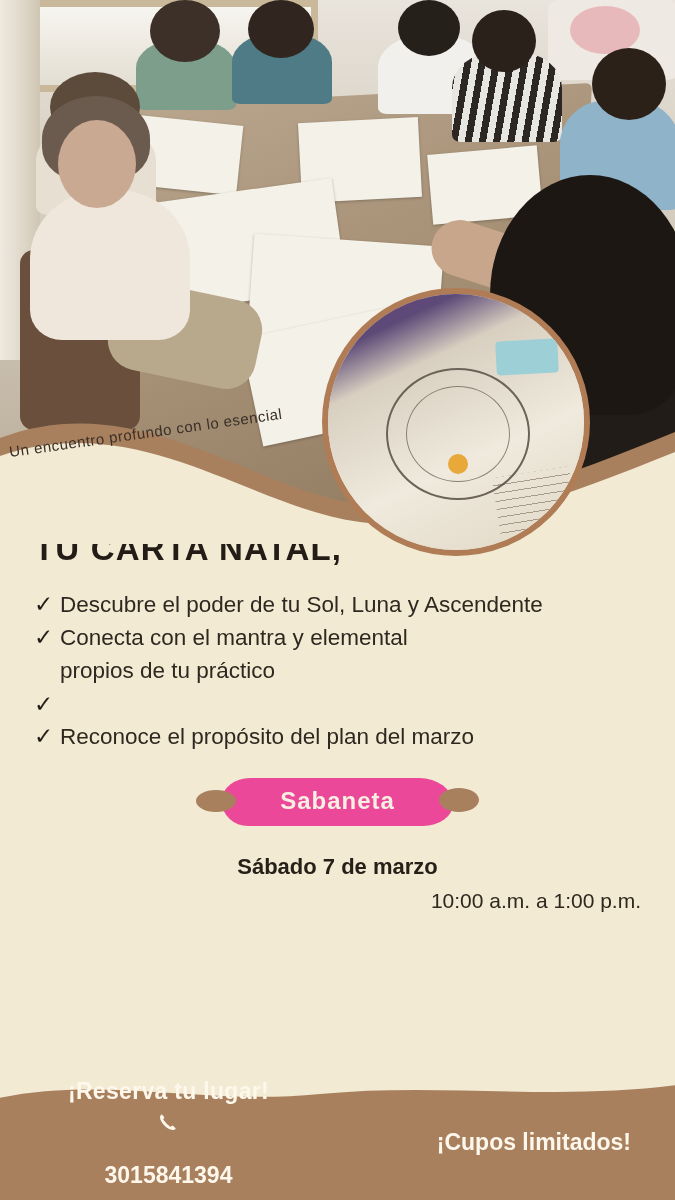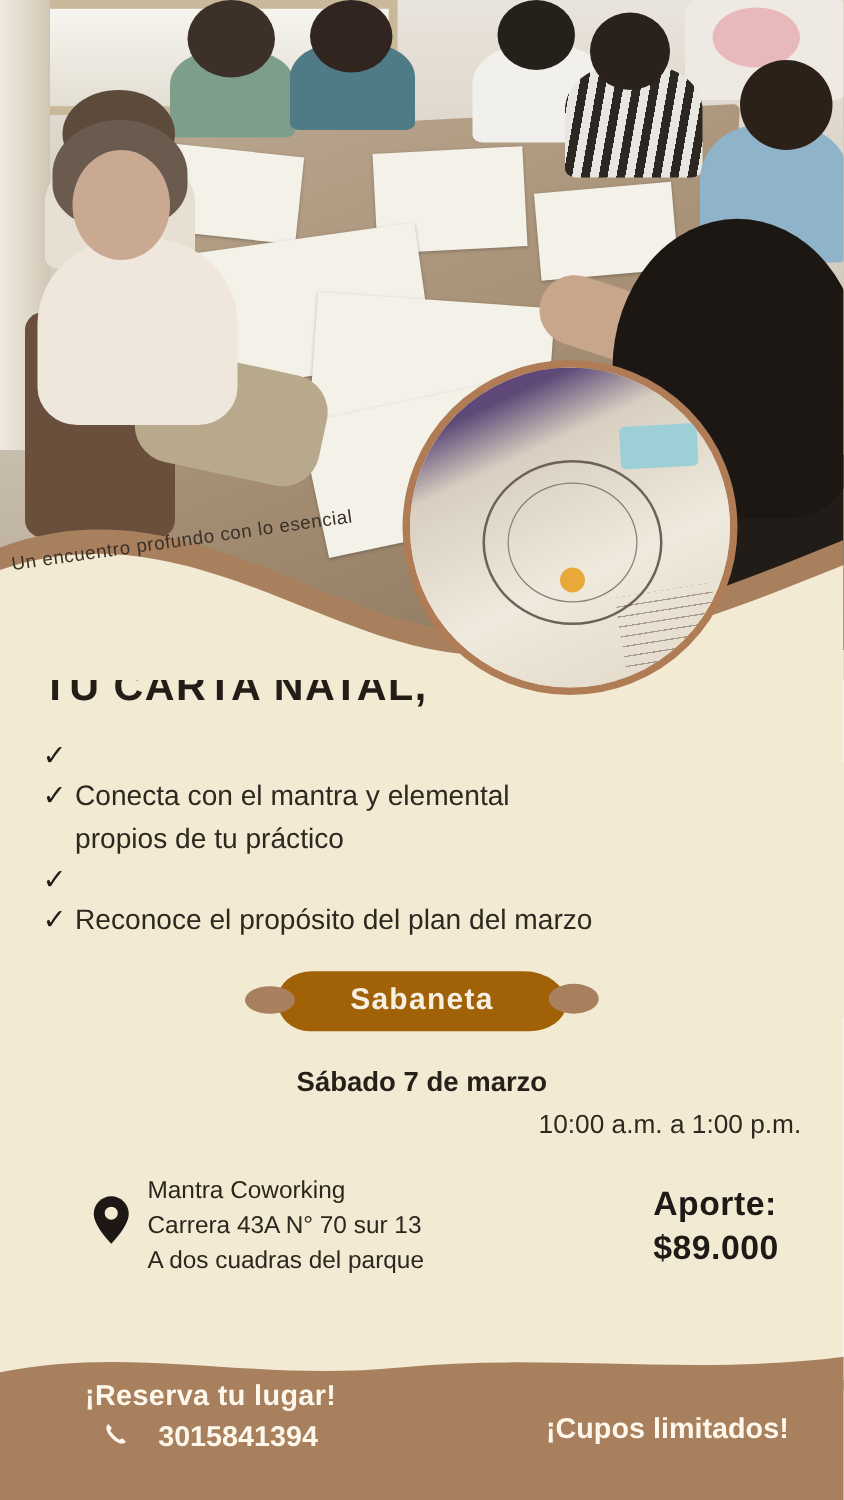--- a/index.html
+++ b/index.html
@@ -251,21 +251,21 @@
     justify-content: center;
   }
   .badge {
     position: relative;
     display: inline-block;
     padding: 9px 58px 11px;
     color: #f6efe2;
     font-size: 24px;
     font-weight: bold;
     letter-spacing: 1px;
-    background: #a16207;
+    background: #ec4899;
     border-radius: 28px 34px 30px 26px / 22px 26px 22px 24px;
   }
   .badge:before {
     content:"";
     position:absolute; left:-26px; top:12px; width:40px; height:22px;
     background:#a9805e; border-radius:50%;
   }
   .badge:after {
     content:"";
     position:absolute; right:-26px; top:10px; width:40px; height:24px;
@@ -360,20 +360,21 @@
     letter-spacing: .3px;
   }
   .reserve .r2 {
     font-size: 23px;
     font-weight: bold;
     margin-top: 6px;
     display: flex;
     align-items: center;
     justify-content: center;
     gap: 24px;
+    flex-direction: column;
   }
   .limited {
     margin-left: auto;
     font-size: 23px;
     font-weight: bold;
     padding-right: 10px;
     padding-top: 18px;
   }
 </style>
 </head>
@@ -440,20 +441,21 @@
 
     <div class="kicker">Taller práctico</div>
 
     <div class="title">
       <span class="l1">TU CARTA NATAL,</span>
     </div>
 
     <div class="bullets">
       <div class="bullet">
         <span class="check">✓</span>
+        <span class="btext">Descubre el poder de tu Sol, Luna y Ascendente</span>
       </div>
       <div class="bullet">
         <span class="check">✓</span>
         <span class="btext">Conecta con el mantra y elemental</span>
       </div>
       <div class="bullet">
         <span class="check"></span>
         <span class="btext">propios de tu práctico</span>
       </div>
       <div class="bullet">
@@ -465,37 +467,20 @@
       </div>
     </div>
 
     <div class="badge-wrap">
       <div class="badge">Sabaneta</div>
     </div>
 
     <div class="date">Sábado 7 de marzo</div>
     <div class="time">10:00 a.m. a 1:00 p.m.</div>
 
-    <div class="venue-row">
-      <div class="pin">
-        <svg width="30" height="40" viewBox="0 0 30 40">
-          <path d="M15 1 C7.3 1 1 7.3 1 15 C1 25 15 39 15 39 C15 39 29 25 29 15 C29 7.3 22.7 1 15 1 Z" fill="#1d1815"></path>
-          <circle cx="15" cy="14.5" r="5.2" fill="#f2ead3"></circle>
-        </svg>
-      </div>
-      <div class="venue-lines">
-        <div>Mantra Coworking</div>
-        <div>Carrera 43A N° 70 sur 13</div>
-        <div>A dos cuadras del parque</div>
-      </div>
-      <div class="price">
-        <div class="p-label">Aporte:</div>
-        <div class="p-amount">$89.000</div>
-      </div>
-    </div>
   </div>
 
   <div class="footer">
     <div class="band2"></div>
     <svg style="position:absolute;left:-10px;bottom:88px;width:695px;height:40px" viewBox="0 0 695 40" preserveAspectRatio="none">
       <path d="M0,28 C110,2 210,34 330,22 C450,10 570,30 695,12 L695,40 L0,40 Z" fill="#a9805e"></path>
     </svg>
     <div class="footer-inner">
       <div class="reserve">
         <div class="r1">¡Reserva tu lugar!</div>

